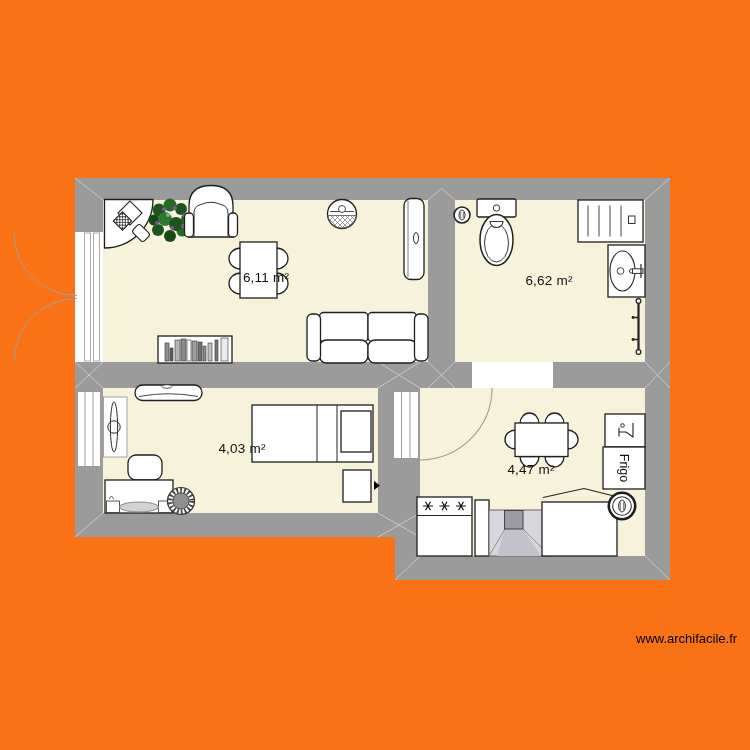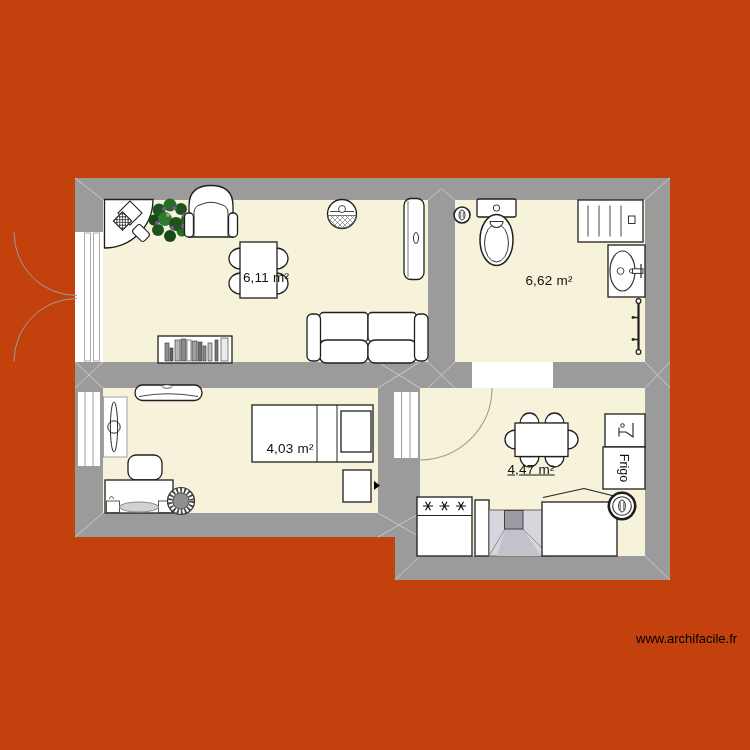--- a/index.html
+++ b/index.html
@@ -1,16 +1,16 @@
 <!DOCTYPE html>
 <html><head>
 <meta charset="utf-8">
 <style>
   html,body{margin:0;padding:0;background:#fff;}
-  #canvas{position:relative;width:750px;height:750px;background:#c2410c;overflow:hidden;
+  #canvas{position:relative;width:750px;height:750px;background:#f97316;overflow:hidden;
           font-family:"Liberation Sans",sans-serif;}
   #plan-svg{position:absolute;left:0;top:0;}
   .wall{fill:#9b9b9b;}
   .floor{fill:#f7f2da;}
   .miter{stroke:#c9c9c9;stroke-width:1;}
   .furn{fill:#ffffff;stroke:#1f1f1f;stroke-width:1.3;}
   .thin{fill:none;stroke:#333333;stroke-width:1;}
   .room-label{position:absolute;transform:translate(-50%,-50%);font-size:13.5px;color:#111;
               white-space:nowrap;letter-spacing:0.2px;}
   #fridge-label-box{position:absolute;left:603px;top:447px;width:42px;height:42px;
@@ -318,21 +318,21 @@
   <g>
     <circle cx="622" cy="506" r="13.2" fill="#fff" stroke="#1d1d1d" stroke-width="2.6"></circle>
     <circle cx="622" cy="506" r="9.3" fill="#fff" stroke="#333" stroke-width="1.1"></circle>
     <ellipse cx="622" cy="506" rx="3.4" ry="6" fill="#fff" stroke="#333" stroke-width="1"></ellipse>
     <path d="M620.2,501.5 V510.5 M623.8,501.5 V510.5" stroke="#333" stroke-width="0.8"></path>
   </g>
 </svg>
 
   <div class="room-label" style="left:266px;top:277px;">6,11 m²</div>
   <div class="room-label" style="left:549px;top:280px;">6,62 m²</div>
-  <div class="room-label" style="left:242px;top:448px;margin-left:48px;">4,03 m²</div>
-  <div class="room-label" style="left:531px;top:469px;text-decoration:underline;">4,47 m²</div>
+  <div class="room-label" style="left:242px;top:448px;">4,03 m²</div>
+  <div class="room-label" style="left:531px;top:469px;">4,47 m²</div>
 
   <div id="fridge-label-box">
     <span>Frigo</span>
   </div>
 
   <div id="watermark">www.archifacile.fr</div>
 </div>
 
 </body></html>

